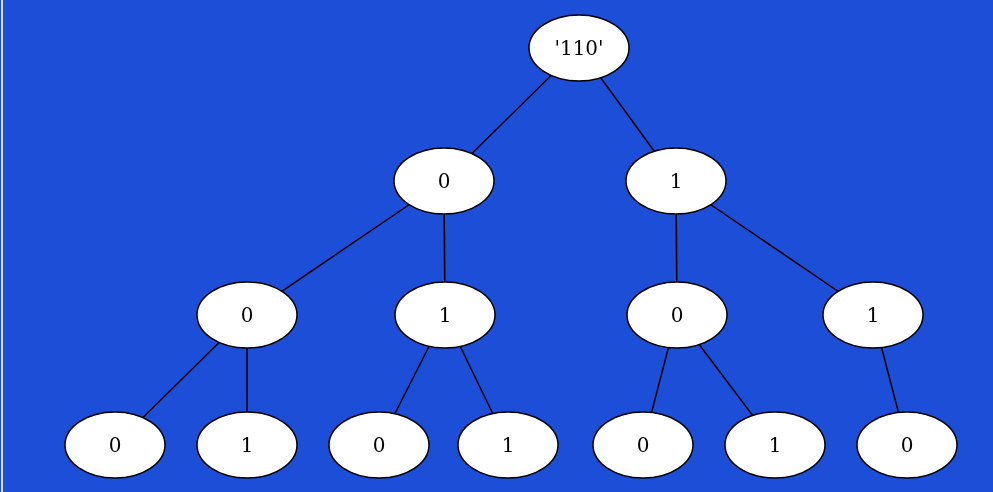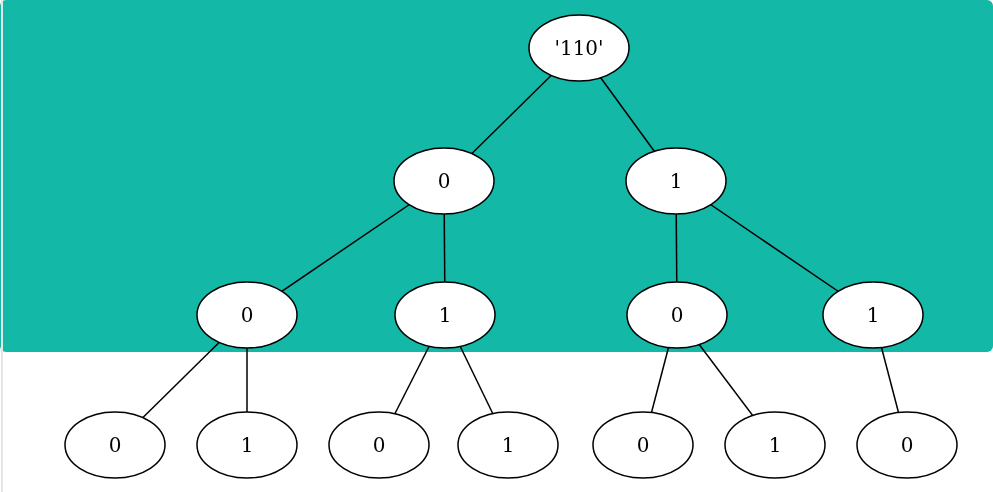--- a/index.html
+++ b/index.html
@@ -6,23 +6,22 @@
     margin: 0;
     padding: 0;
     width: 993px;
     height: 492px;
     overflow: hidden;
     background: #ffffff;
   }
   .stage {
     position: relative;
     width: 993px;
-    height: 352px;
-    background: #14b8a6;
-    border-radius: 6px;
+    height: 492px;
+    background: #1d4ed8;
   }
   .left-edge-line {
     position: absolute;
     left: 1px;
     top: 0;
     width: 2px;
     height: 492px;
     background: #e6e6e6;
   }
   svg.tree-canvas {

